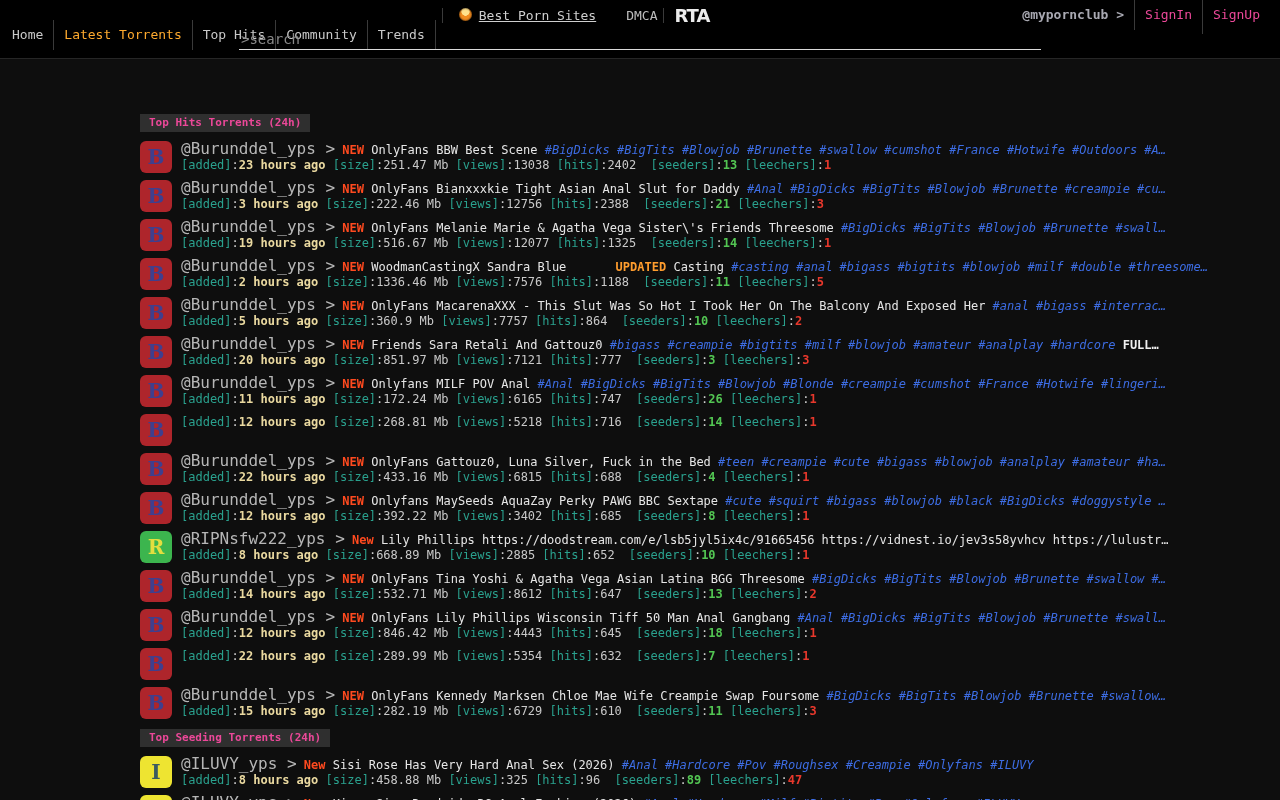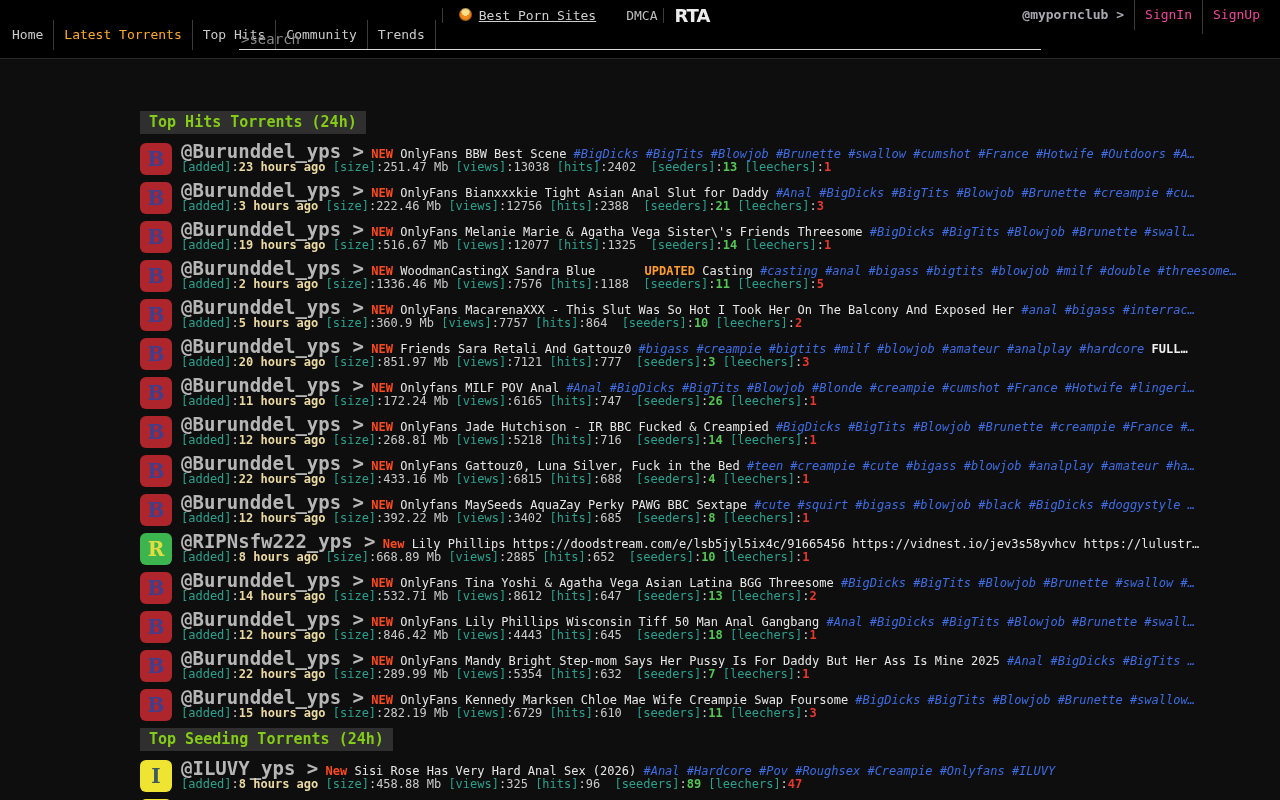--- a/index.html
+++ b/index.html
@@ -35,32 +35,32 @@
     border-bottom:1px solid #262626;}
   .searchbar input{
     width:798px;background:transparent;border:none;border-bottom:1px solid #dadada;
     color:#9a9a9a;font:14px "DejaVu Sans Mono", monospace;outline:none;padding:1px 2px 2px;
   }
   .searchbar input::placeholder{color:#8a8a8a;opacity:1;}
   
   .content{padding:52px 0 0 140px;}
   .torrent-section{margin-bottom:2px;}
   .section-chip{
-    display:inline-block;background:#2f2f2f;color:#84cc16;font-weight:bold;
-    font-size:15px;padding:2px 9px 3px;margin:0 0 9px 0;
+    display:inline-block;background:#2f2f2f;color:#ec4899;font-weight:bold;
+    font-size:11px;padding:2px 9px 3px;margin:0 0 9px 0;
   }
   .torrent-row{display:flex;margin-bottom:7px;}
   .avatar{
     width:32px;height:32px;border-radius:6px;flex:0 0 32px;margin-right:9px;
     display:flex;align-items:center;justify-content:center;
     font-family:"DejaVu Serif", serif;font-weight:bold;font-size:20px;cursor:pointer;
   }
   .lines{white-space:nowrap;overflow:hidden;width:1105px;}
   .line1,.line2{font-size:12px;line-height:16px;height:16px;}
-  .user{font-size:19px;font-weight:bold;color:var(--username_gray);cursor:pointer;text-align:right;}
+  .user{font-size:16px;font-weight:normal;color:var(--username_gray);cursor:pointer;text-align:right;}
   .badge-new{color:var(--new_badge);font-weight:bold;}
   .seg-title{color:var(--title_white);cursor:pointer;}
   .seg-hl{color:var(--updated_badge);font-weight:bold;padding-left:42px;}
   .seg-tags{color:var(--tag_blue);font-style:italic;cursor:pointer;}
   .seg-bold{color:#f0f0f0;font-weight:bold;}
   .stat-lbl{color:var(--stat_label_teal);}
   .stat-colon{color:#cfcfcf;}
   .v-added{color:var(--added_yellow);font-weight:bold;}
   .v-plain{color:#c9c9c9;}
   .v-seed{color:var(--seeders_green);font-weight:bold;}
@@ -134,21 +134,20 @@
         </div>
       </div><div class="torrent-row">
         <div class="avatar" style="background: rgb(174, 37, 43); color: rgb(63, 63, 142);">B</div>
         <div class="lines">
           <div class="line1"><span class="user">@Burunddel_yps &gt;</span> <span class="badge-new">NEW</span> <span class="seg-title">Onlyfans MILF POV Anal</span> <span class="seg-tags">#Anal #BigDicks #BigTits #Blowjob #Blonde #creampie #cumshot #France #Hotwife #lingeri…</span></div>
           <div class="line2"><span class="stat-lbl">[added]</span><span class="stat-colon">:</span><span class="v-added">11 hours ago</span> <span class="stat-lbl">[size]</span><span class="stat-colon">:</span><span class="v-plain">172.24 Mb</span> <span class="stat-lbl">[views]</span><span class="stat-colon">:</span><span class="v-plain">6165</span> <span class="stat-lbl">[hits]</span><span class="stat-colon">:</span><span class="v-plain">747</span> <span class="stat-lbl" style="margin-left: 7px;">[seeders]</span><span class="stat-colon">:</span><span class="v-seed">26</span> <span class="stat-lbl">[leechers]</span><span class="stat-colon">:</span><span class="v-leech">1</span></div>
         </div>
       </div><div class="torrent-row">
         <div class="avatar" style="background: rgb(174, 37, 43); color: rgb(63, 63, 142);">B</div>
         <div class="lines">
-          <div class="line1"><span class="user">@Burunddel_yps &gt;</span> <span class="badge-new">NEW</span> <span class="seg-title">OnlyFans Jade Hutchison - IR BBC Fucked &amp; Creampied</span> <span class="seg-tags">#BigDicks #BigTits #Blowjob #Brunette #creampie #France #…</span></div>
           <div class="line2"><span class="stat-lbl">[added]</span><span class="stat-colon">:</span><span class="v-added">12 hours ago</span> <span class="stat-lbl">[size]</span><span class="stat-colon">:</span><span class="v-plain">268.81 Mb</span> <span class="stat-lbl">[views]</span><span class="stat-colon">:</span><span class="v-plain">5218</span> <span class="stat-lbl">[hits]</span><span class="stat-colon">:</span><span class="v-plain">716</span> <span class="stat-lbl" style="margin-left: 7px;">[seeders]</span><span class="stat-colon">:</span><span class="v-seed">14</span> <span class="stat-lbl">[leechers]</span><span class="stat-colon">:</span><span class="v-leech">1</span></div>
         </div>
       </div><div class="torrent-row">
         <div class="avatar" style="background: rgb(174, 37, 43); color: rgb(63, 63, 142);">B</div>
         <div class="lines">
           <div class="line1"><span class="user">@Burunddel_yps &gt;</span> <span class="badge-new">NEW</span> <span class="seg-title">OnlyFans Gattouz0, Luna Silver, Fuck in the Bed</span> <span class="seg-tags">#teen #creampie #cute #bigass #blowjob #analplay #amateur #ha…</span></div>
           <div class="line2"><span class="stat-lbl">[added]</span><span class="stat-colon">:</span><span class="v-added">22 hours ago</span> <span class="stat-lbl">[size]</span><span class="stat-colon">:</span><span class="v-plain">433.16 Mb</span> <span class="stat-lbl">[views]</span><span class="stat-colon">:</span><span class="v-plain">6815</span> <span class="stat-lbl">[hits]</span><span class="stat-colon">:</span><span class="v-plain">688</span> <span class="stat-lbl" style="margin-left: 7px;">[seeders]</span><span class="stat-colon">:</span><span class="v-seed">4</span> <span class="stat-lbl">[leechers]</span><span class="stat-colon">:</span><span class="v-leech">1</span></div>
         </div>
       </div><div class="torrent-row">
         <div class="avatar" style="background: rgb(174, 37, 43); color: rgb(63, 63, 142);">B</div>
@@ -170,21 +169,20 @@
         </div>
       </div><div class="torrent-row">
         <div class="avatar" style="background: rgb(174, 37, 43); color: rgb(63, 63, 142);">B</div>
         <div class="lines">
           <div class="line1"><span class="user">@Burunddel_yps &gt;</span> <span class="badge-new">NEW</span> <span class="seg-title">OnlyFans Lily Phillips Wisconsin Tiff 50 Man Anal Gangbang</span> <span class="seg-tags">#Anal #BigDicks #BigTits #Blowjob #Brunette #swall…</span></div>
           <div class="line2"><span class="stat-lbl">[added]</span><span class="stat-colon">:</span><span class="v-added">12 hours ago</span> <span class="stat-lbl">[size]</span><span class="stat-colon">:</span><span class="v-plain">846.42 Mb</span> <span class="stat-lbl">[views]</span><span class="stat-colon">:</span><span class="v-plain">4443</span> <span class="stat-lbl">[hits]</span><span class="stat-colon">:</span><span class="v-plain">645</span> <span class="stat-lbl" style="margin-left: 7px;">[seeders]</span><span class="stat-colon">:</span><span class="v-seed">18</span> <span class="stat-lbl">[leechers]</span><span class="stat-colon">:</span><span class="v-leech">1</span></div>
         </div>
       </div><div class="torrent-row">
         <div class="avatar" style="background: rgb(174, 37, 43); color: rgb(63, 63, 142);">B</div>
         <div class="lines">
-          <div class="line1"><span class="user">@Burunddel_yps &gt;</span> <span class="badge-new">NEW</span> <span class="seg-title">OnlyFans Mandy Bright Step-mom Says Her Pussy Is For Daddy But Her Ass Is Mine 2025</span> <span class="seg-tags">#Anal #BigDicks #BigTits …</span></div>
           <div class="line2"><span class="stat-lbl">[added]</span><span class="stat-colon">:</span><span class="v-added">22 hours ago</span> <span class="stat-lbl">[size]</span><span class="stat-colon">:</span><span class="v-plain">289.99 Mb</span> <span class="stat-lbl">[views]</span><span class="stat-colon">:</span><span class="v-plain">5354</span> <span class="stat-lbl">[hits]</span><span class="stat-colon">:</span><span class="v-plain">632</span> <span class="stat-lbl" style="margin-left: 7px;">[seeders]</span><span class="stat-colon">:</span><span class="v-seed">7</span> <span class="stat-lbl">[leechers]</span><span class="stat-colon">:</span><span class="v-leech">1</span></div>
         </div>
       </div><div class="torrent-row">
         <div class="avatar" style="background: rgb(174, 37, 43); color: rgb(63, 63, 142);">B</div>
         <div class="lines">
           <div class="line1"><span class="user">@Burunddel_yps &gt;</span> <span class="badge-new">NEW</span> <span class="seg-title">OnlyFans Kennedy Marksen Chloe Mae Wife Creampie Swap Foursome</span> <span class="seg-tags">#BigDicks #BigTits #Blowjob #Brunette #swallow…</span></div>
           <div class="line2"><span class="stat-lbl">[added]</span><span class="stat-colon">:</span><span class="v-added">15 hours ago</span> <span class="stat-lbl">[size]</span><span class="stat-colon">:</span><span class="v-plain">282.19 Mb</span> <span class="stat-lbl">[views]</span><span class="stat-colon">:</span><span class="v-plain">6729</span> <span class="stat-lbl">[hits]</span><span class="stat-colon">:</span><span class="v-plain">610</span> <span class="stat-lbl" style="margin-left: 7px;">[seeders]</span><span class="stat-colon">:</span><span class="v-seed">11</span> <span class="stat-lbl">[leechers]</span><span class="stat-colon">:</span><span class="v-leech">3</span></div>
         </div>
       </div></section>
     <section class="torrent-section"><div class="section-chip">Top Seeding Torrents (24h)</div><div class="torrent-row">

